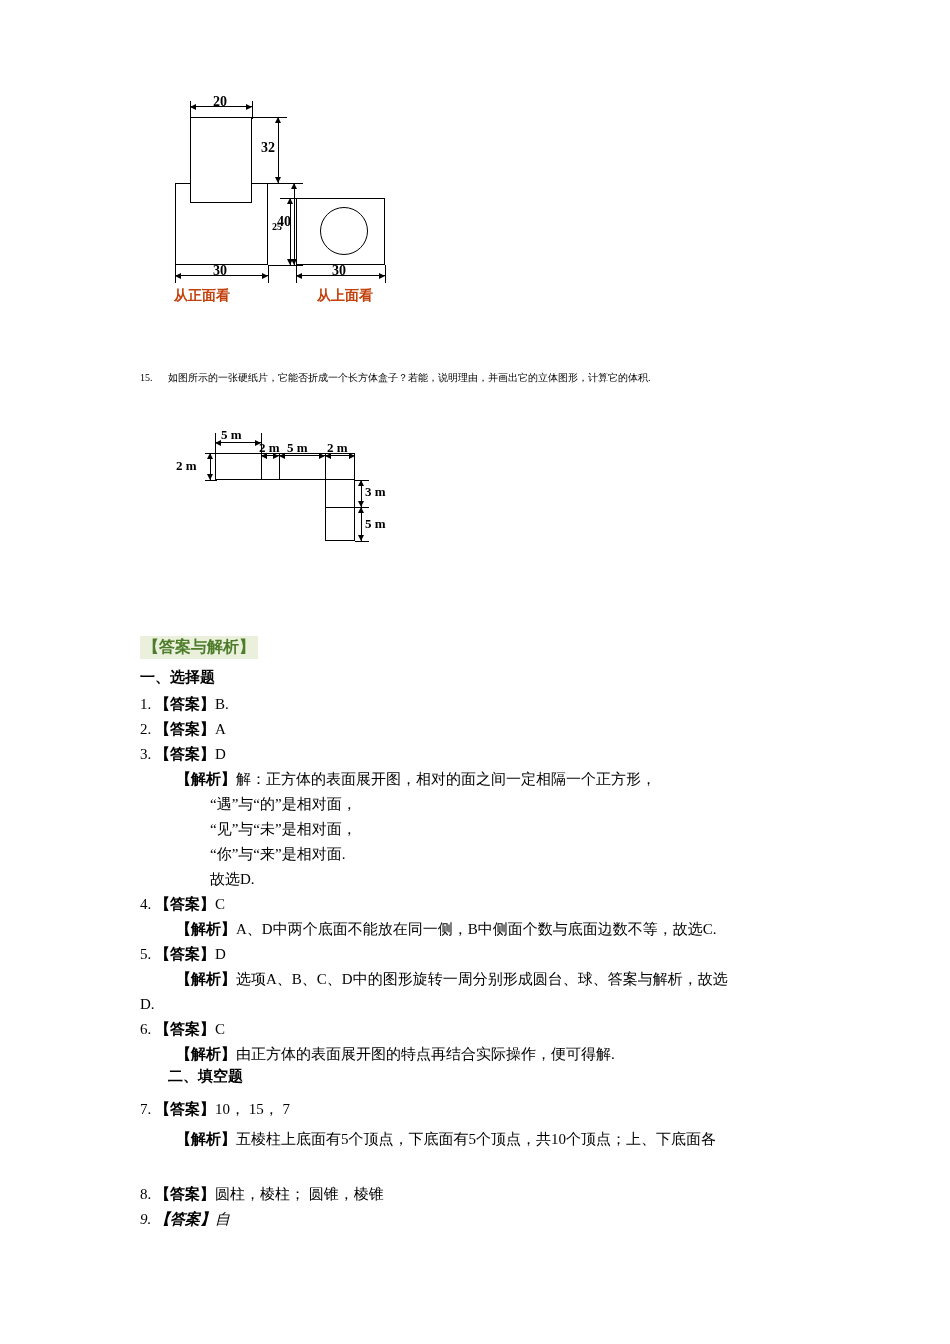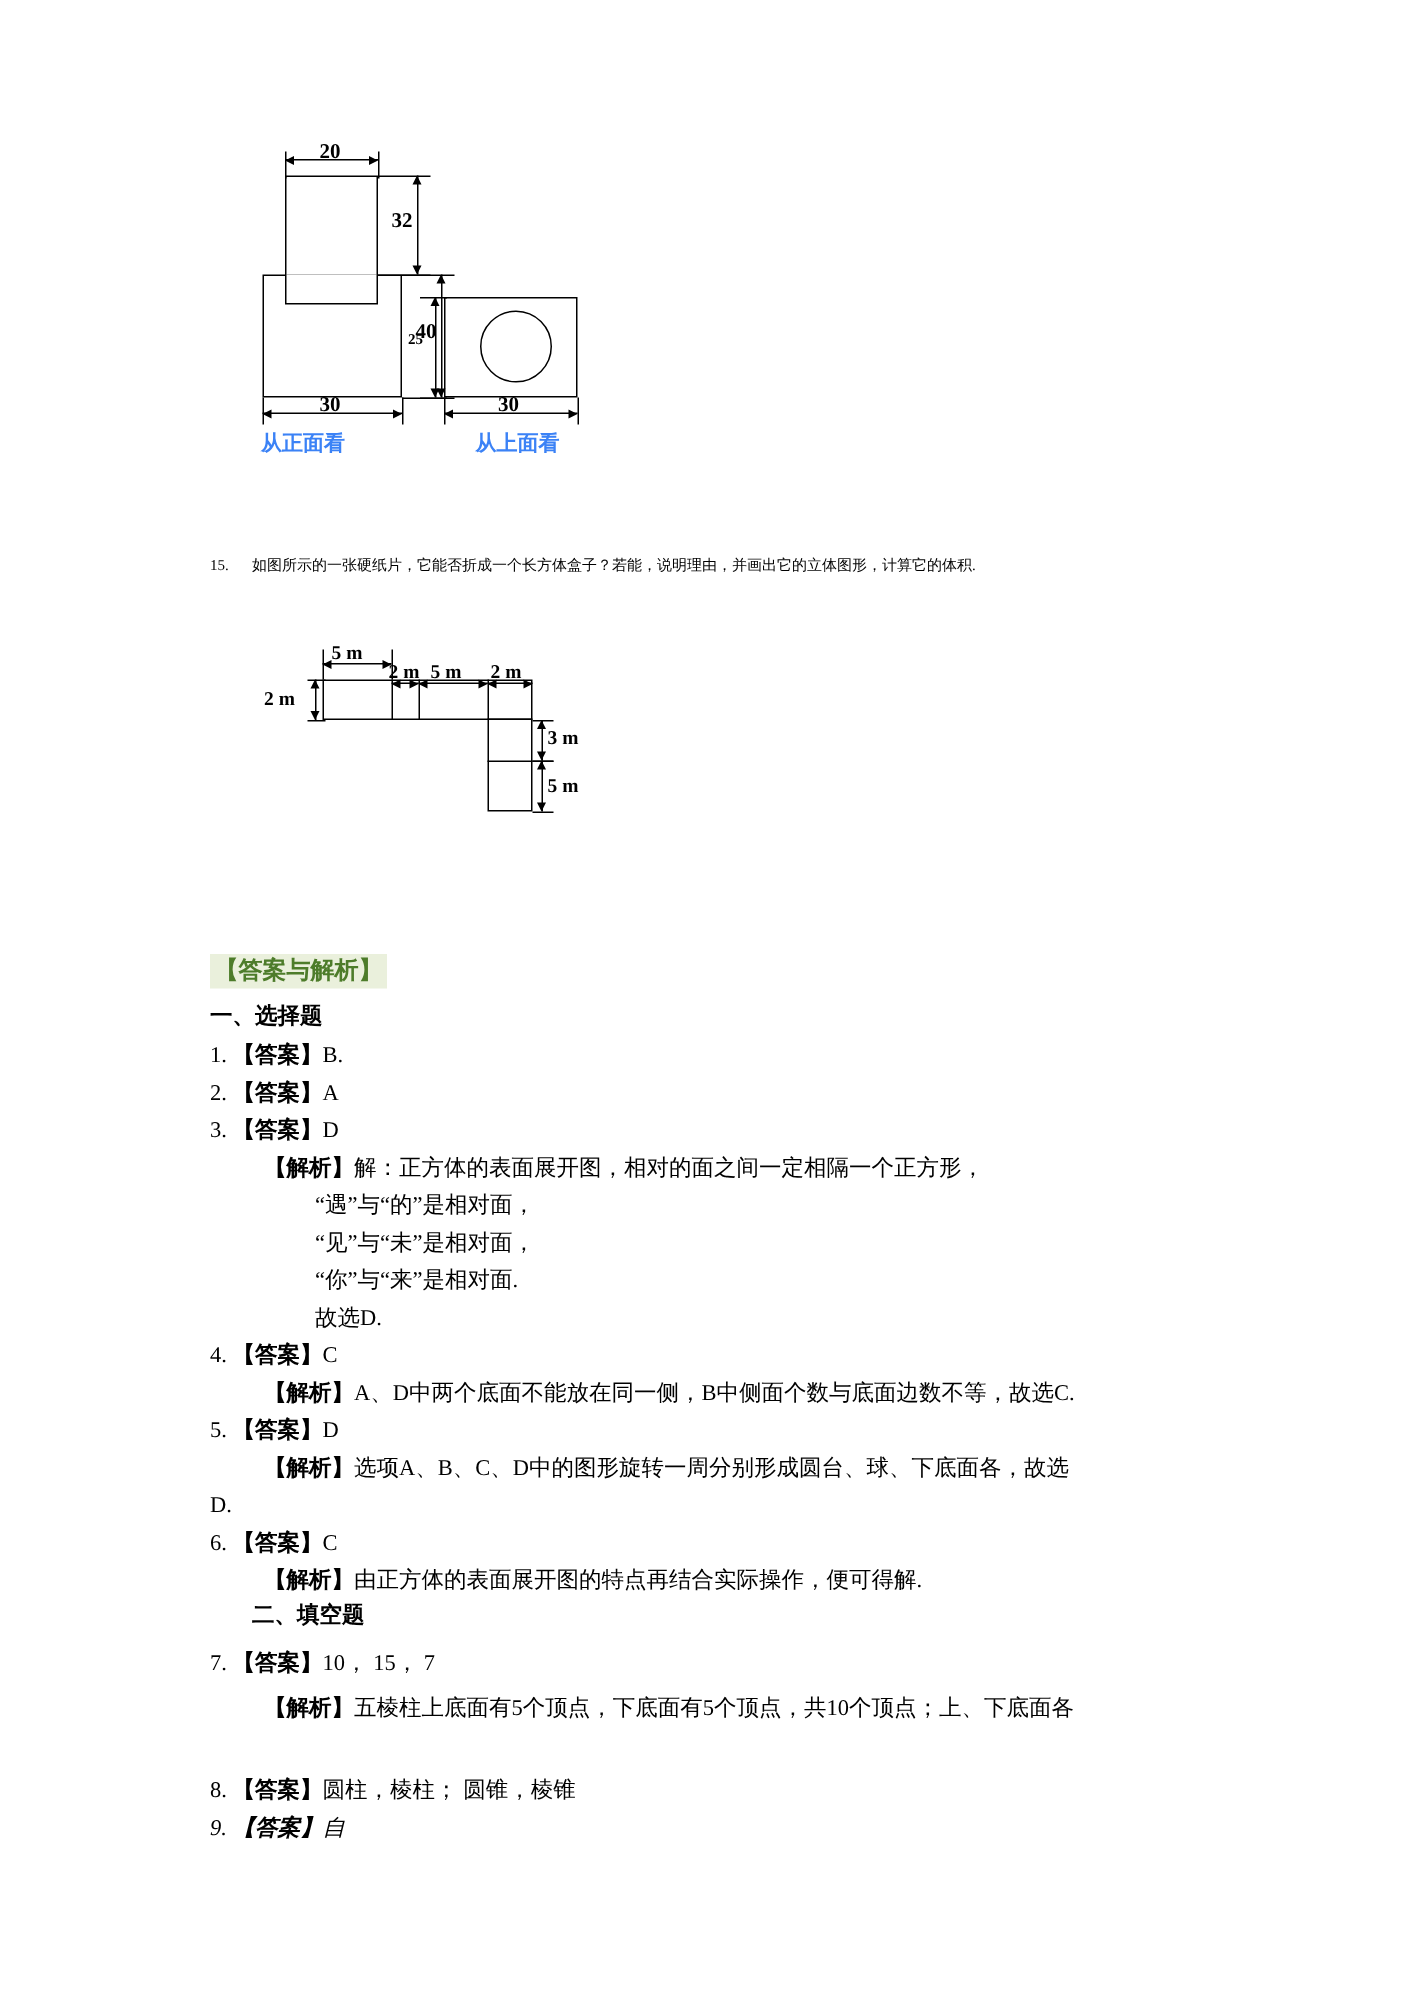--- a/index.html
+++ b/index.html
@@ -46,21 +46,21 @@
     font-size: 13px;
     font-weight: bold;
     line-height: 1;
     color: #000;
   }
   .viewlabel {
     position: absolute;
     font-family: "Liberation Sans", sans-serif;
     font-size: 14px;
     font-weight: bold;
-    color: #3b82f6;
+    color: #c2410c;
     white-space: nowrap;
   }
 
   
   .arrL, .arrR, .arrU, .arrD {
     position: absolute;
     width: 0; height: 0;
   }
   .arrL { border-top: 3px solid transparent; border-bottom: 3px solid transparent; border-right: 6px solid #000; }
   .arrR { border-top: 3px solid transparent; border-bottom: 3px solid transparent; border-left: 6px solid #000; }
@@ -287,21 +287,21 @@
   </div>
   <div class="body-txt idt" style="top:917px;">
     <span class="bold">【解析】</span><span>A、D中两个底面不能放在同一侧，B中侧面个数与底面边数不等，故选C.</span>
   </div>
 
   <div class="body-txt" style="top:942px;">
     <span>5.</span>
     <span class="bold">【答案】</span><span>D</span>
   </div>
   <div class="body-txt idt" style="top:967px;">
-    <span class="bold">【解析】</span><span>选项A、B、C、D中的图形旋转一周分别形成圆台、球、下底面各，故选</span>
+    <span class="bold">【解析】</span><span>选项A、B、C、D中的图形旋转一周分别形成圆台、球、答案与解析，故选</span>
   </div>
   <div class="body-txt" style="top:992px;">D.</div>
 
   <div class="body-txt" style="top:1017px;">
     <span>6.</span>
     <span class="bold">【答案】</span><span>C</span>
   </div>
   <div class="body-txt idt" style="top:1042px;">
     <span class="bold">【解析】</span><span>由正方体的表面展开图的特点再结合实际操作，便可得解.</span>
   </div>

